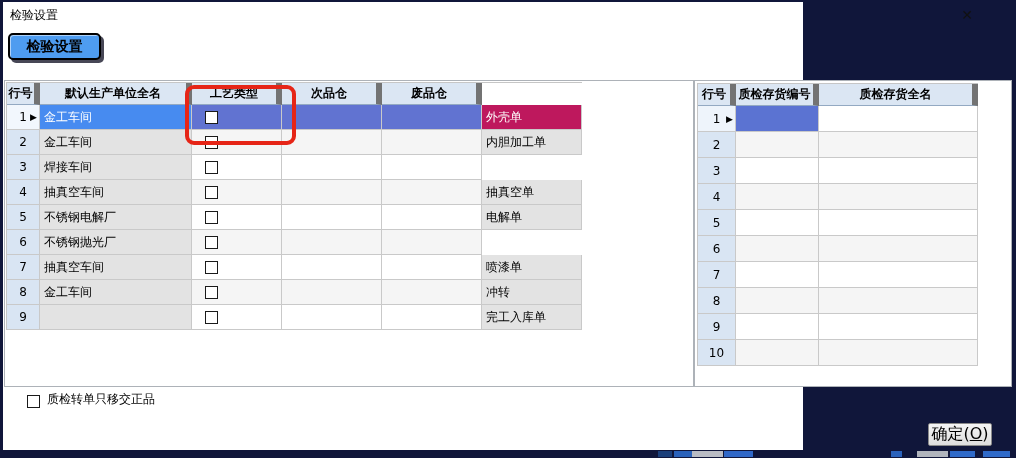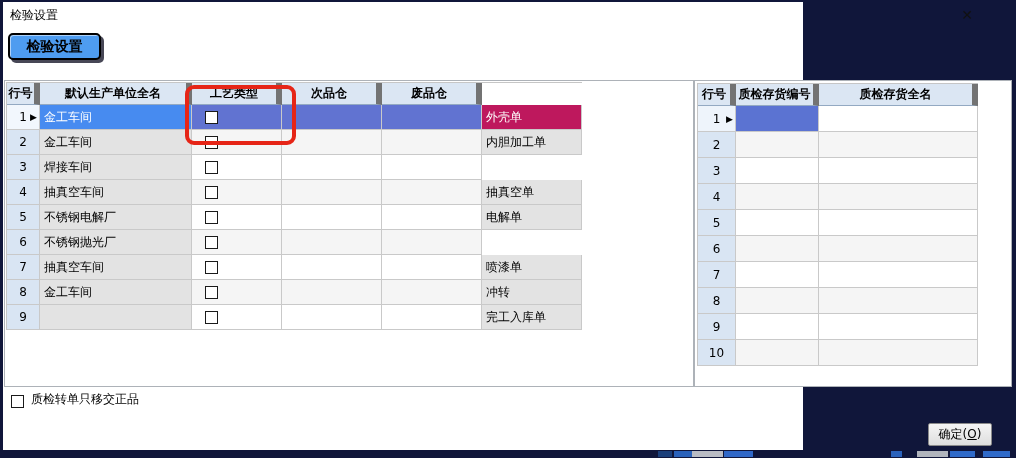--- a/index.html
+++ b/index.html
@@ -61,26 +61,26 @@
   
   .cb{width:13px;height:13px;background:#fff;border:1px solid #1a1a1a;
     display:inline-block;box-sizing:border-box;cursor:pointer;}
   .midcell .cb{margin-left:9px;}
 
   
   .red-box{position:absolute;left:182px;top:83px;width:103px;height:52px;
     border:4px solid #e62517;border-radius:9px;pointer-events:none;z-index:5;}
 
   
-  .foot-check{position:absolute;left:8px;top:389px;display:flex;align-items:flex-end;gap:7px;}
+  .foot-check{position:absolute;left:24px;top:389px;display:flex;align-items:flex-end;gap:7px;}
   .foot-check .lbl{font-size:12px;color:#000;}
   .ok-btn{
     position:absolute;left:925px;top:421px;width:64px;height:23px;
     background:linear-gradient(#f5f5f5,#dedede);border:1px solid #8a8a8a;border-radius:2px;
-    font-family:inherit;font-size:12px;color:#000;display:flex;align-items:center;justify-content:center;
+    font-family:inherit;font-size:16px;color:#000;display:flex;align-items:center;justify-content:center;
     cursor:pointer;padding:0;
   }
   .ok-btn .u{text-decoration:underline;}
 
   
   .taskbar{position:absolute;left:0;top:450px;width:1016px;height:8px;background:#10163a;}
   .tseg{position:absolute;top:1px;height:6px;}
 </style>
 </head>
 <body>

